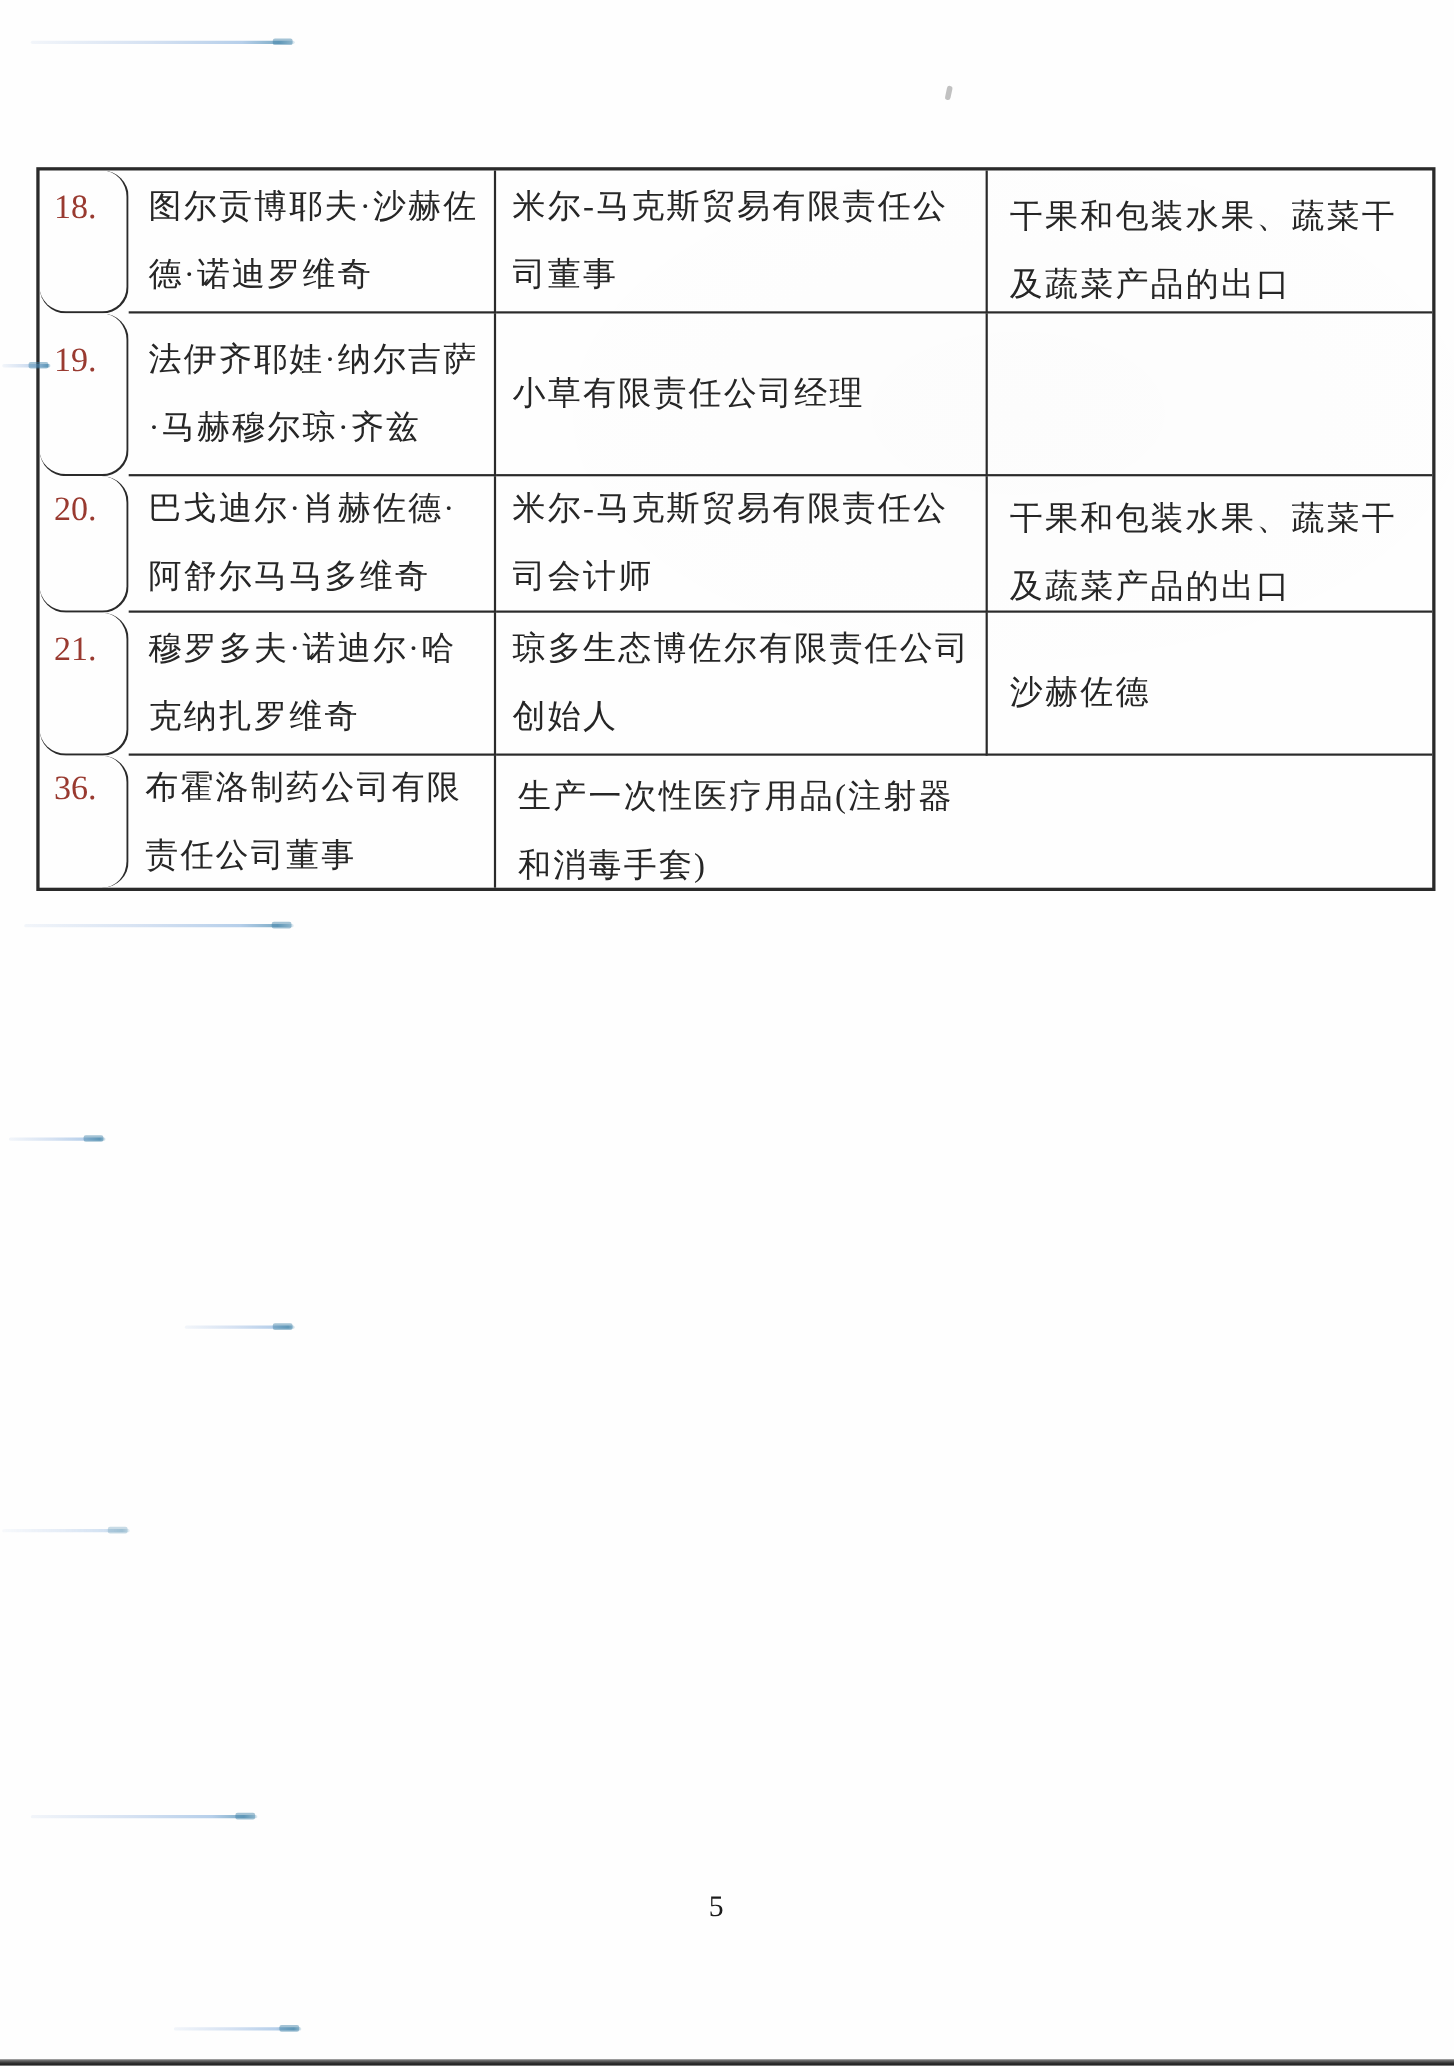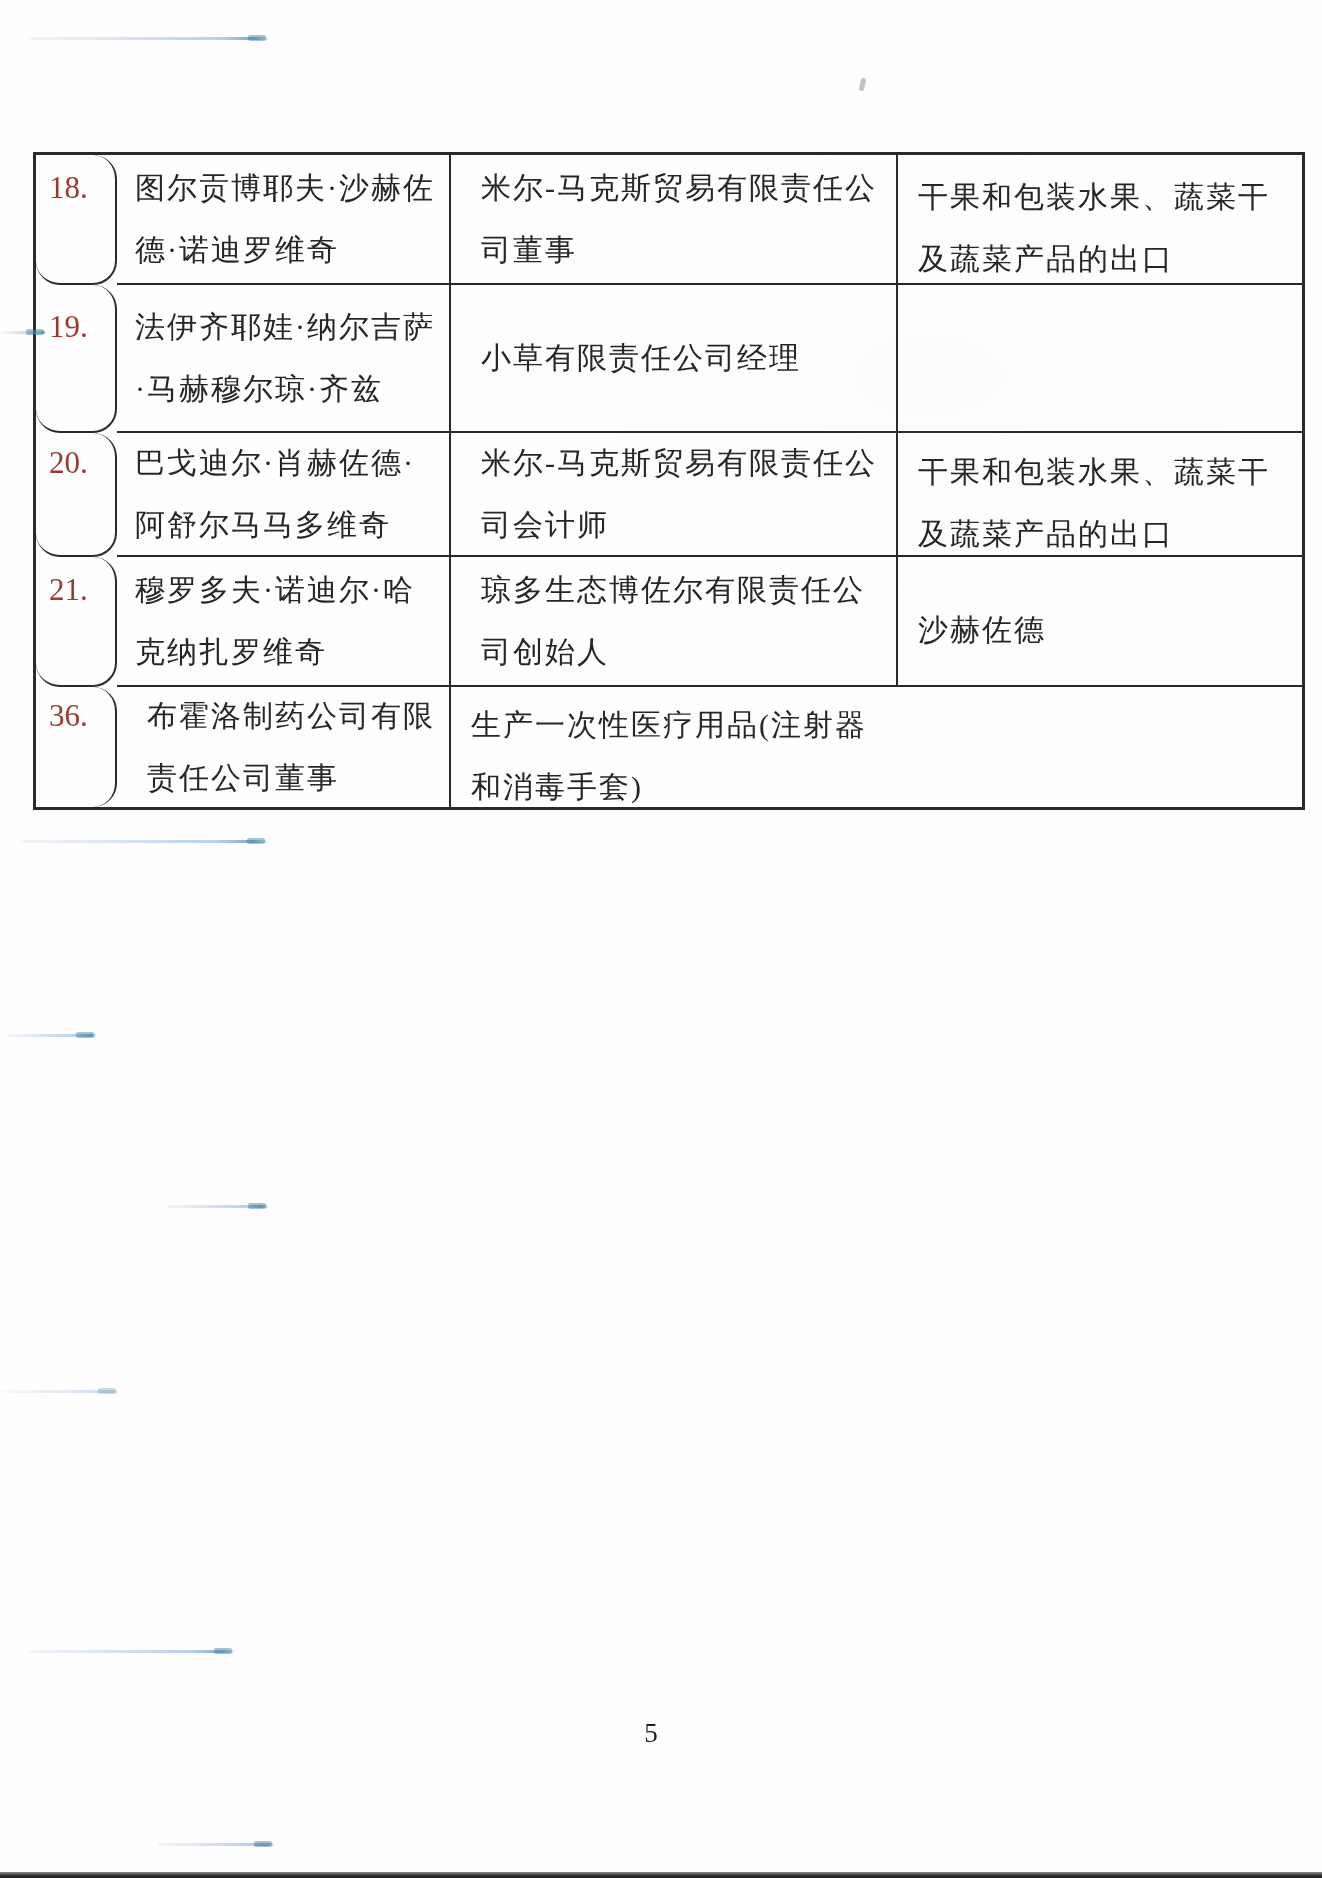--- a/index.html
+++ b/index.html
@@ -56,21 +56,21 @@
     font-size: 31px;
     border-radius: 24px;
   }
   
   .cell.no .no-line {
     height: 124px;
     line-height: 62px;
     display: block;
   }
   .cell.name     { padding: 0 10px 0 18px; }
-  .cell.position { padding: 0 12px 0 30px; }
+  .cell.position { padding: 0 12px 0 15px; }
   .cell.activity { padding: 0 12px 0 20px; }
 
   
   .page-number {
     position: absolute;
     top: 1718px;
     left: 0;
     right: 20px;
     text-align: center;
     font-size: 27px;

